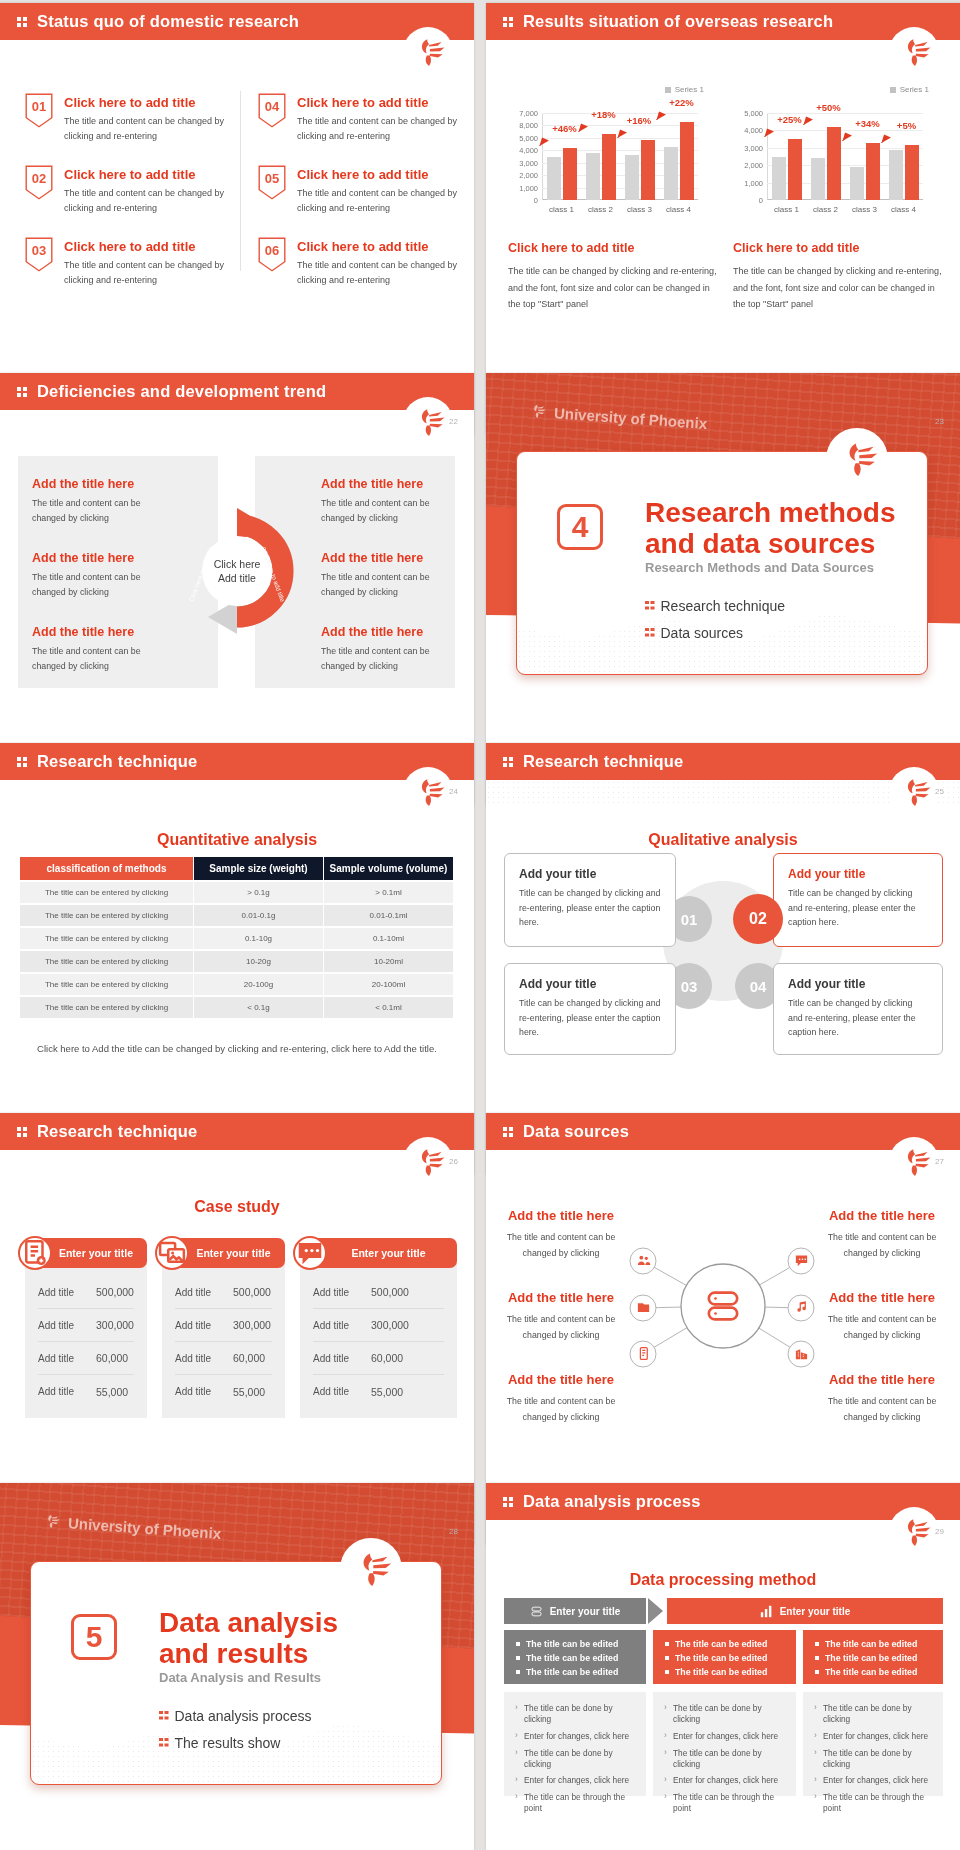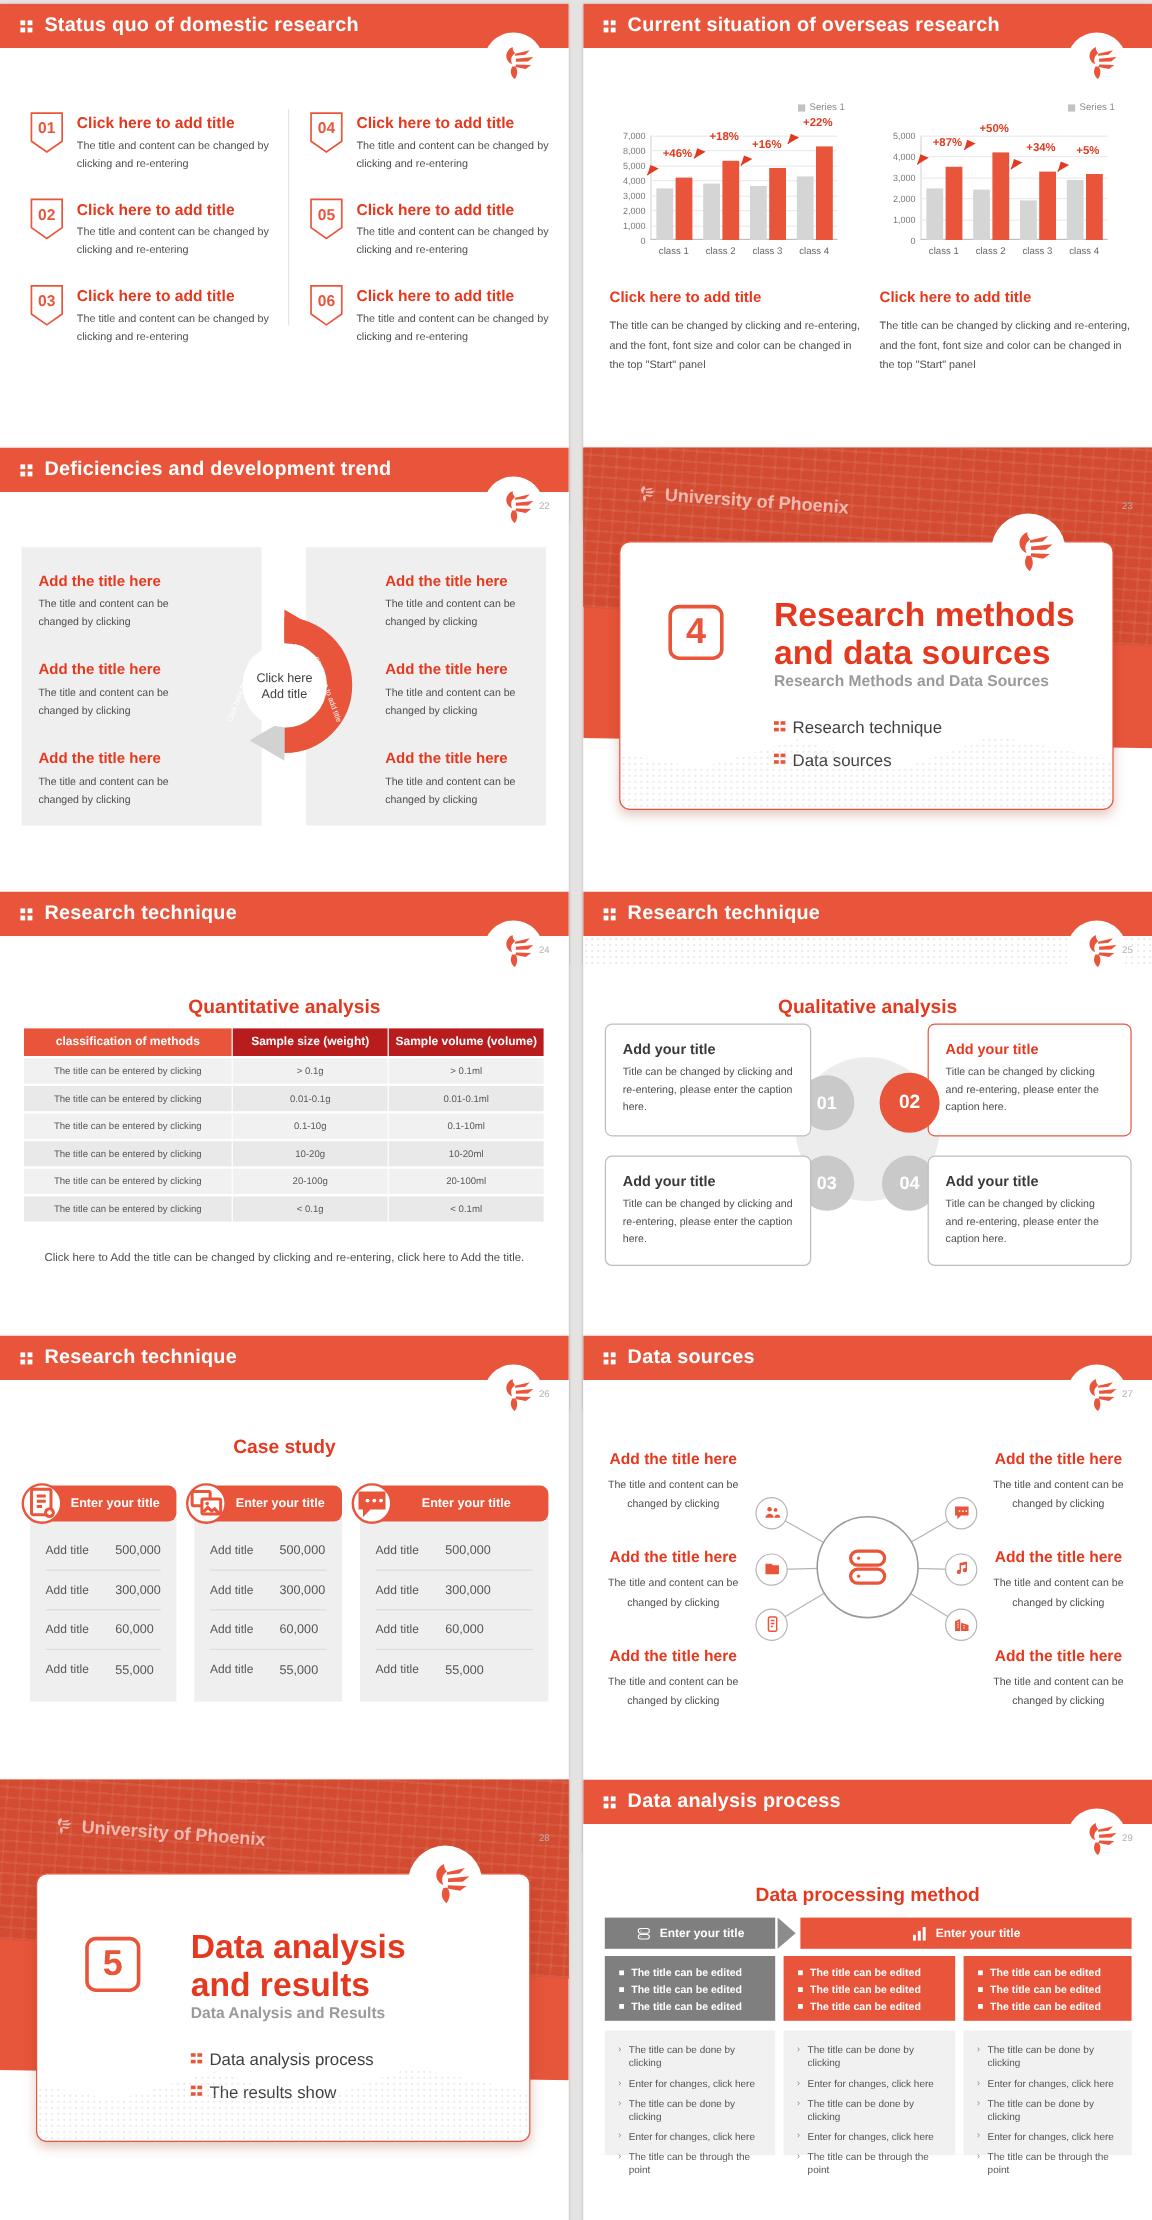--- a/index.html
+++ b/index.html
@@ -65,21 +65,21 @@
   .cv-bullet{display:flex;align-items:center;height:27px;font-size:14px;color:#3f3f3f}
   .cv-wave{position:absolute;left:0;right:0;bottom:0;height:70px;background:radial-gradient(#d5d5d5 .7px,transparent .8px);background-size:5px 5px;opacity:.5;clip-path:polygon(0 60%,20% 30%,45% 65%,70% 25%,100% 55%,100% 100%,0 100%);z-index:1}
   .logo-lg{top:55px;right:auto;left:340px;width:62px;height:62px}
   .logo-lg .ic{width:44px;height:44px}
   
   .sub{position:absolute;top:88px;left:0;right:0;text-align:center;color:var(--red);font-weight:bold;font-size:16px}
   
   .s5-table{position:absolute;left:20px;top:114px;width:433px}
   .s5-hrow,.s5-row{display:grid;grid-template-columns:173px 129px 129px;gap:1px}
   .s5-hc{height:23px;display:flex;align-items:center;justify-content:center;color:#fff;font-weight:bold;font-size:10px}
-  .s5-hc1{background:var(--orange)}.s5-hc2{background:#b91c1c}
+  .s5-hc1{background:var(--orange)}.s5-hc2{background:#0f172a}
   .s5-row{margin-top:2px}
   .s5-c{height:21px;background:#F1F1F1;display:flex;align-items:center;justify-content:center;font-size:8px;color:#595959}
   .s5-row:nth-of-type(even) .s5-c{background:#E9E9E9}
   .s5-note{position:absolute;left:0;right:0;top:300px;text-align:center;font-size:9.5px;color:#4f4f4f}
   
   .s6-bigcirc{position:absolute;left:177px;top:138px;width:120px;height:120px;border-radius:50%;background:#ECECEC}
   .s6-num{position:absolute;width:46px;height:46px;border-radius:50%;background:#C9C9C9;color:#fff;font-weight:bold;font-size:15px;display:flex;align-items:center;justify-content:center}
   .s6-num-red{background:var(--orange);width:50px;height:50px;font-size:16px}
   .s6-card{position:absolute;background:#fff;border:1px solid #bdbdbd;border-radius:6px;padding:13px 14px;z-index:3}
   .s6-card-red{border-color:var(--orange)}
@@ -204,21 +204,21 @@
           <div class="s1-body">The title and content can be changed by clicking and re-entering</div>
         </div>
       </div>
     </div>
   <div class="pagenum">22</div>
 </section>
 
 <section class="slide" style="left:486px;top:3px">
   <header class="hdr">
     <span class="dots"></span>
-    <span class="hdr-title">Current situation of overseas research</span>
+    <span class="hdr-title">Results situation of overseas research</span>
   </header>
   <div class="logo">
       <span class="ic">
         <svg viewBox="0 0 48 48">
           <g fill="currentColor">
             <path d="M23 7c-7 3-9.5 11-4.5 16.5 1 1.1 2.3 2 3.8 2.3-2.2-5-.8-9.3 3.2-12.1-1.8-2-2.8-4.3-2.5-6.7z"></path>
             <path d="M25.5 14.5 42 10.5l-5 5-11.5 1.2z"></path>
             <path d="M26.5 20 46 18l-6 5-13.5.3z"></path>
             <path d="M26.5 26.2l17 .8-6 4.2-11.3-2z"></path>
             <path d="M22.5 28.5c-3.2 6-1.2 11 2.8 14 3-4.2 3.8-9.3.8-14z"></path>
@@ -307,21 +307,21 @@
       <div class="tick" style="right:168px;top:42.0px">5,000</div>
       <div class="bar bg-gray" style="left:40.5px;top:89.5px;height:43.5px"></div>
       <div class="bar bg-red" style="left:56.5px;top:72.1px;height:60.9px"></div>
       <div class="cat" style="left:36.0px;top:138px;width:39.0px">class 1</div>
       <span class="flag ic" style="left:31.5px;top:59.1px">
         <svg viewBox="0 0 12 12">
           <path fill="currentColor" d="M1.5 11 4 2.5 11 5.5Z"></path>
           <path d="M1.5 11 5.5 5" stroke="currentColor" stroke-width="1" fill="none"></path>
         </svg>
       </span>
-      <div class="ann" style="left:33.5px;top:47.1px">+87%</div>
+      <div class="ann" style="left:33.5px;top:47.1px">+25%</div>
       <div class="bar bg-gray" style="left:79.5px;top:91.2px;height:41.8px"></div>
       <div class="bar bg-red" style="left:95.5px;top:59.9px;height:73.1px"></div>
       <div class="cat" style="left:75.0px;top:138px;width:39.0px">class 2</div>
       <span class="flag ic" style="left:70.5px;top:46.9px">
         <svg viewBox="0 0 12 12">
           <path fill="currentColor" d="M1.5 11 4 2.5 11 5.5Z"></path>
           <path d="M1.5 11 5.5 5" stroke="currentColor" stroke-width="1" fill="none"></path>
         </svg>
       </span>
       <div class="ann" style="left:72.5px;top:34.9px">+50%</div>

